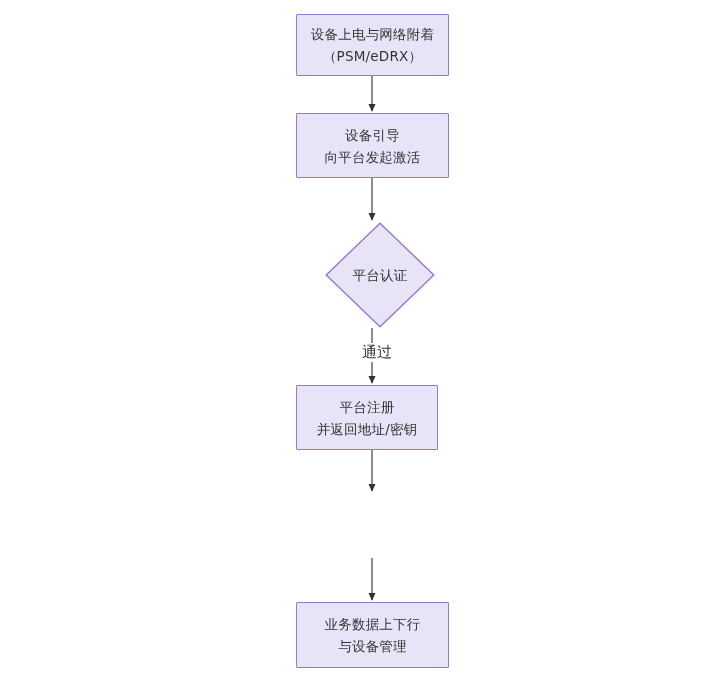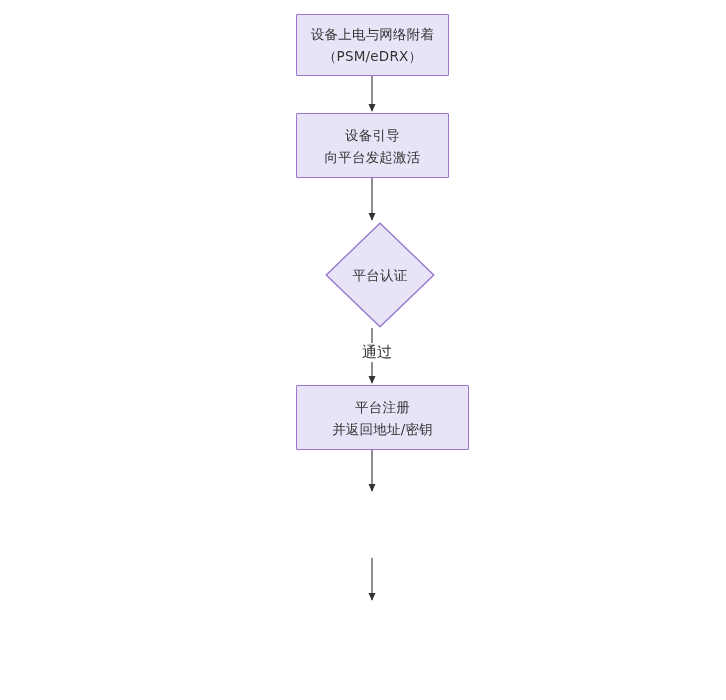--- a/index.html
+++ b/index.html
@@ -118,20 +118,24 @@
     <span class="node-label">平台认证</span>
   </div>
 
   <div class="node node-process" style="left:296px; top:113px; width:153px; height:65px;">
     <span class="node-label">设备引导
 向平台发起激活</span>
   </div>
 
   <div class="edge-label" style="left:352px; top:343px; width:44px;">通过</div>
 
-  <div class="node node-process" style="left:296px; top:385px; width:173px; height:65px;">
+  <div class="node node-process" style="left:296px; top:385px; width:142px; height:65px;">
     <span class="node-label">平台注册
 并返回地址/密钥</span>
   </div>
 
 
+  <div class="node node-process" style="left:296px; top:602px; width:153px; height:66px;">
+    <span class="node-label">业务数据上下行
+与设备管理</span>
+  </div>
 
 </div>
 
 </body></html>

